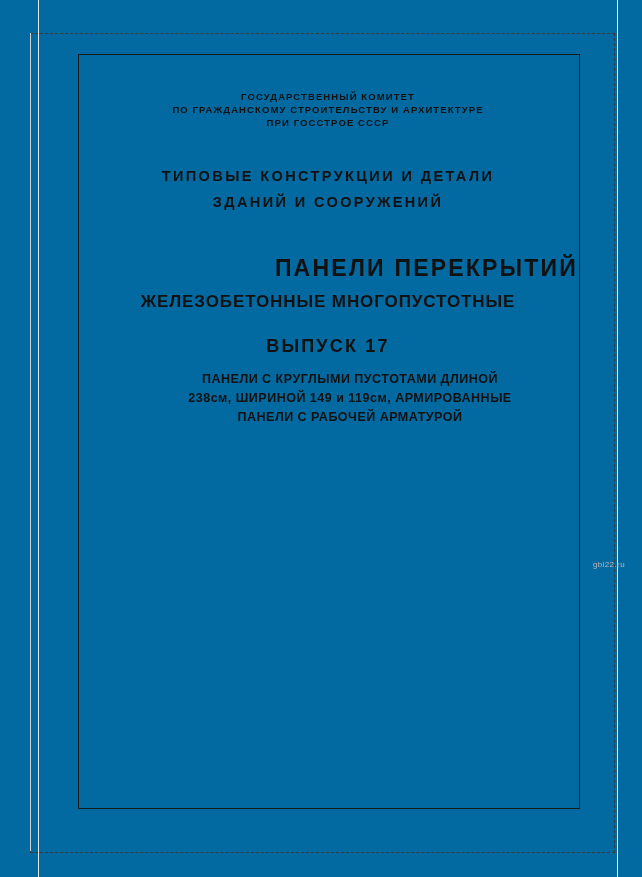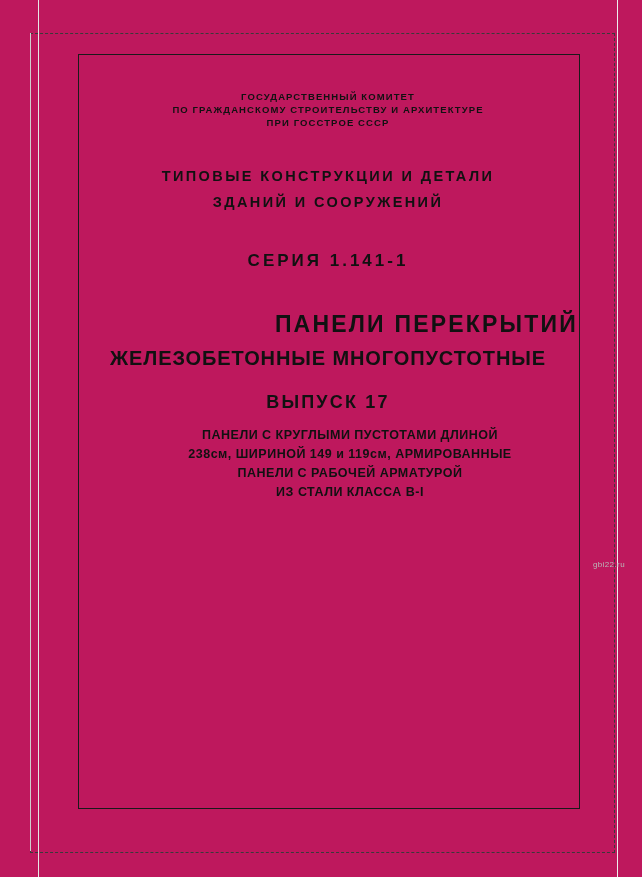--- a/index.html
+++ b/index.html
@@ -4,21 +4,21 @@
 <style>
   html, body {
     margin: 0;
     padding: 0;
     background: #ffffff;
   }
   .page {
     position: relative;
     width: 642px;
     height: 877px;
-    background: #be185d;
+    background: #0369a1;
     overflow: hidden;
     font-family: "Liberation Sans", sans-serif;
   }
 
   
   .scan-frame {
     position: absolute;
     left: 30px;
     top: 33px;
     width: 583px;
@@ -84,21 +84,21 @@
     margin-top: 38px;
     font-size: 23px;
     font-weight: bold;
     letter-spacing: 2.2px;
     line-height: 30px;
     text-align: right;
   }
 
   .subtitle {
     margin-top: 7px;
-    font-size: 20px;
+    font-size: 17px;
     font-weight: bold;
     letter-spacing: 0.9px;
     line-height: 24px;
   }
 
   .issue {
     margin-top: 22px;
     font-size: 18px;
     font-weight: bold;
     letter-spacing: 2.2px;
@@ -158,32 +158,30 @@
       <div>ГОСУДАРСТВЕННЫЙ КОМИТЕТ</div>
       <div>ПО ГРАЖДАНСКОМУ СТРОИТЕЛЬСТВУ И АРХИТЕКТУРЕ</div>
       <div>ПРИ ГОССТРОЕ СССР</div>
     </div>
 
     <div class="series-kind">
       <div>ТИПОВЫЕ КОНСТРУКЦИИ И ДЕТАЛИ</div>
       <div>ЗДАНИЙ И СООРУЖЕНИЙ</div>
     </div>
 
-    <div class="series-no">СЕРИЯ 1.141-1</div>
 
     <div class="main-title">ПАНЕЛИ ПЕРЕКРЫТИЙ</div>
 
     <div class="subtitle">ЖЕЛЕЗОБЕТОННЫЕ МНОГОПУСТОТНЫЕ</div>
 
     <div class="issue">ВЫПУСК 17</div>
 
     <div class="desc">
       <div>ПАНЕЛИ С КРУГЛЫМИ ПУСТОТАМИ ДЛИНОЙ</div>
       <div>238см, ШИРИНОЙ 149 и 119см, АРМИРОВАННЫЕ</div>
       <div>ПАНЕЛИ С РАБОЧЕЙ АРМАТУРОЙ</div>
-      <div>ИЗ СТАЛИ КЛАССА В-I</div>
     </div>
 
   </div>
 
   <div class="watermark">gbi22.ru</div>
 
 </div>
 
 </body></html>

